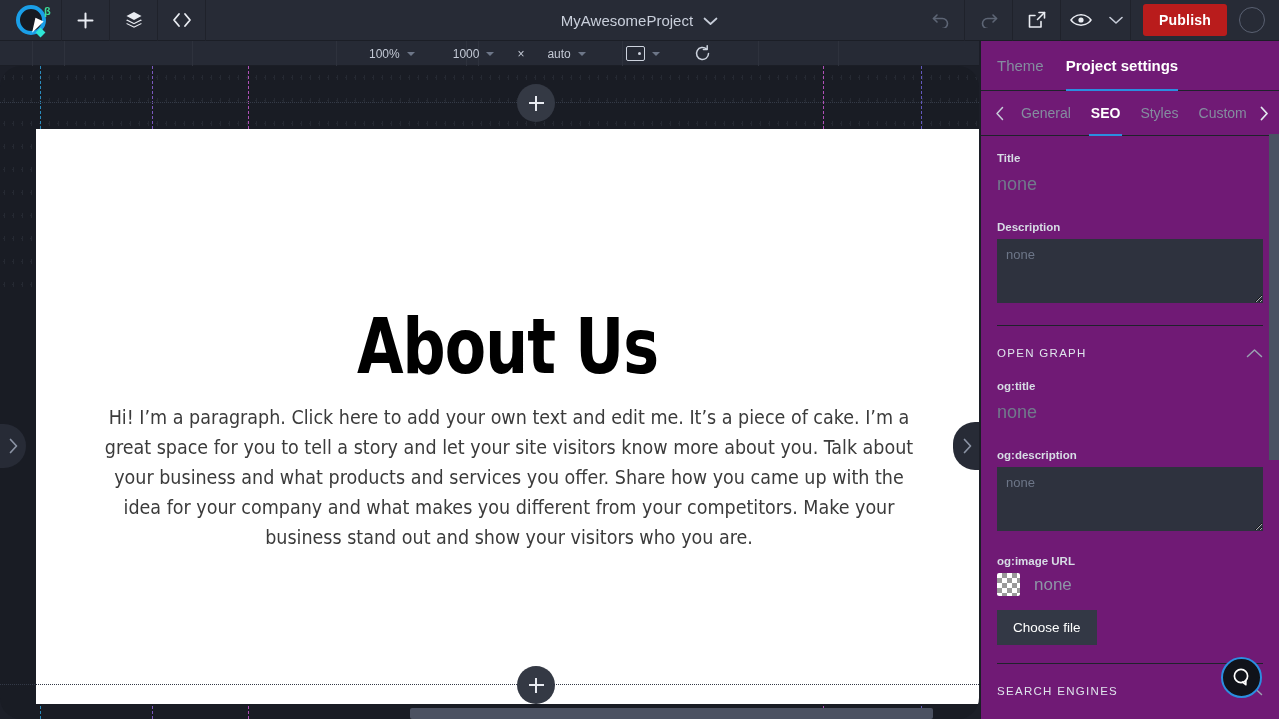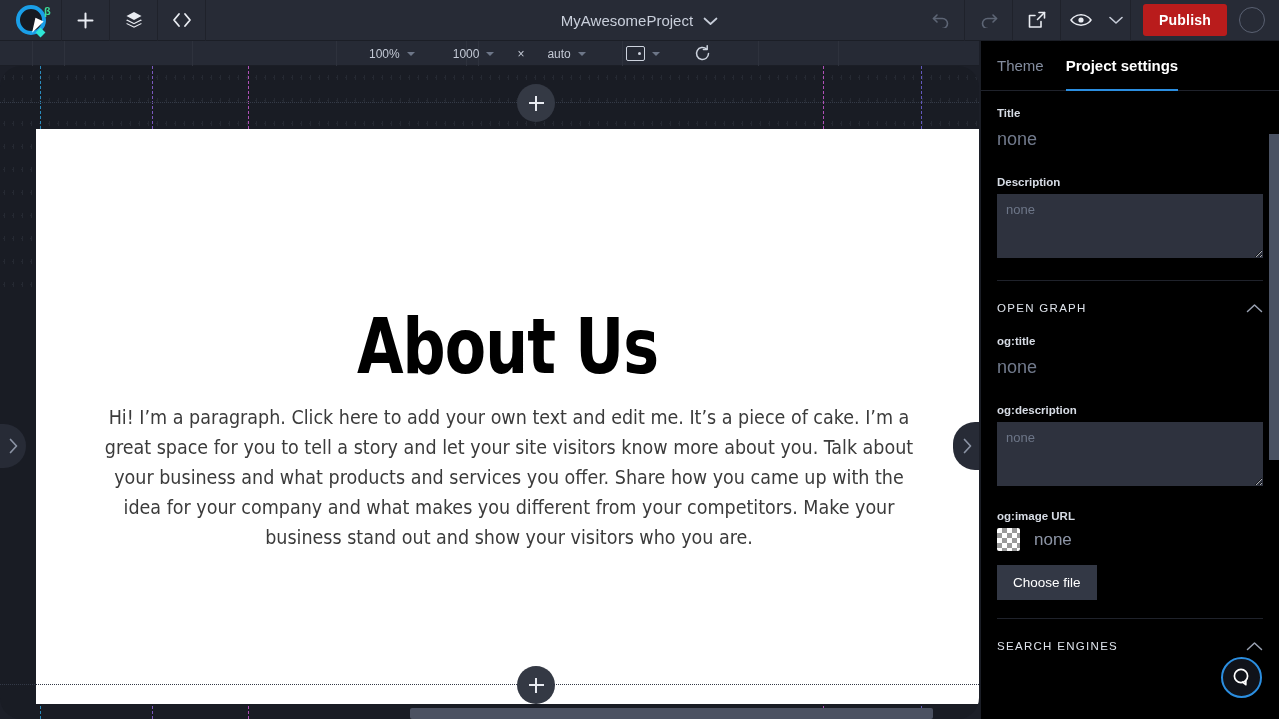--- a/index.html
+++ b/index.html
@@ -153,21 +153,21 @@
   .edge-left { left: 0; top: 358px; border-radius: 0 22px 22px 0; }
   .edge-right { left: 953px; top: 356px; border-radius: 22px 0 0 22px; width: 28px; height: 48px; }
   .hscroll {
     position: absolute; left: 410px; top: 708px; width: 523px; height: 11px;
     background: #4b5161; border-radius: 2px; cursor: pointer;
   }
 
   
   .panel {
     position: absolute; right: 0; top: 41px; width: 299px; height: 678px;
-    background: #000000; border-left: 1px solid #1b1e26; overflow: hidden;
+    background: #701a75; border-left: 1px solid #1b1e26; overflow: hidden;
   }
   .panel-tabs {
     height: 50px; display: flex; align-items: center; gap: 22px;
     padding: 0 16px; border-bottom: 1px solid #1f222b;
   }
   .ptab {
     font-size: 15px; color: #848d9f; cursor: pointer; height: 50px;
     display: flex; align-items: center; position: relative;
   }
   .ptab.active { color: #ffffff; font-weight: 700; }
@@ -397,20 +397,36 @@
 
   <div class="hscroll"></div>
 
   <div class="panel">
 
     <div class="panel-tabs">
       <div class="ptab">Theme</div>
       <div class="ptab active">Project settings</div>
     </div>
 
+    <div class="subtabs">
+      <div class="subtab-arrow">
+        <svg width="10" height="15" viewBox="0 0 10 15">
+          <path d="M7.5 1.5L2 7.5l5.5 6" stroke="#c7cdd9" stroke-width="1.5" fill="none" stroke-linecap="round" stroke-linejoin="round"></path>
+        </svg>
+      </div>
+      <div class="subtab">General</div>
+      <div class="subtab active">SEO</div>
+      <div class="subtab">Styles</div>
+      <div class="subtab">Custom</div>
+      <div class="subtab-arrow" style="margin-left:-4px">
+        <svg width="10" height="15" viewBox="0 0 10 15">
+          <path d="M2.5 1.5L8 7.5l-5.5 6" stroke="#e3e8f0" stroke-width="1.8" fill="none" stroke-linecap="round" stroke-linejoin="round"></path>
+        </svg>
+      </div>
+    </div>
 
     <div class="panel-body">
 
       <div class="field-label">Title</div>
       <input class="field-input-plain" type="text" placeholder="none" style="">
 
       <div class="field-label">Description</div>
       <textarea class="field-textarea" placeholder="none" style=""></textarea>
 
       <div class="panel-divider"></div>

